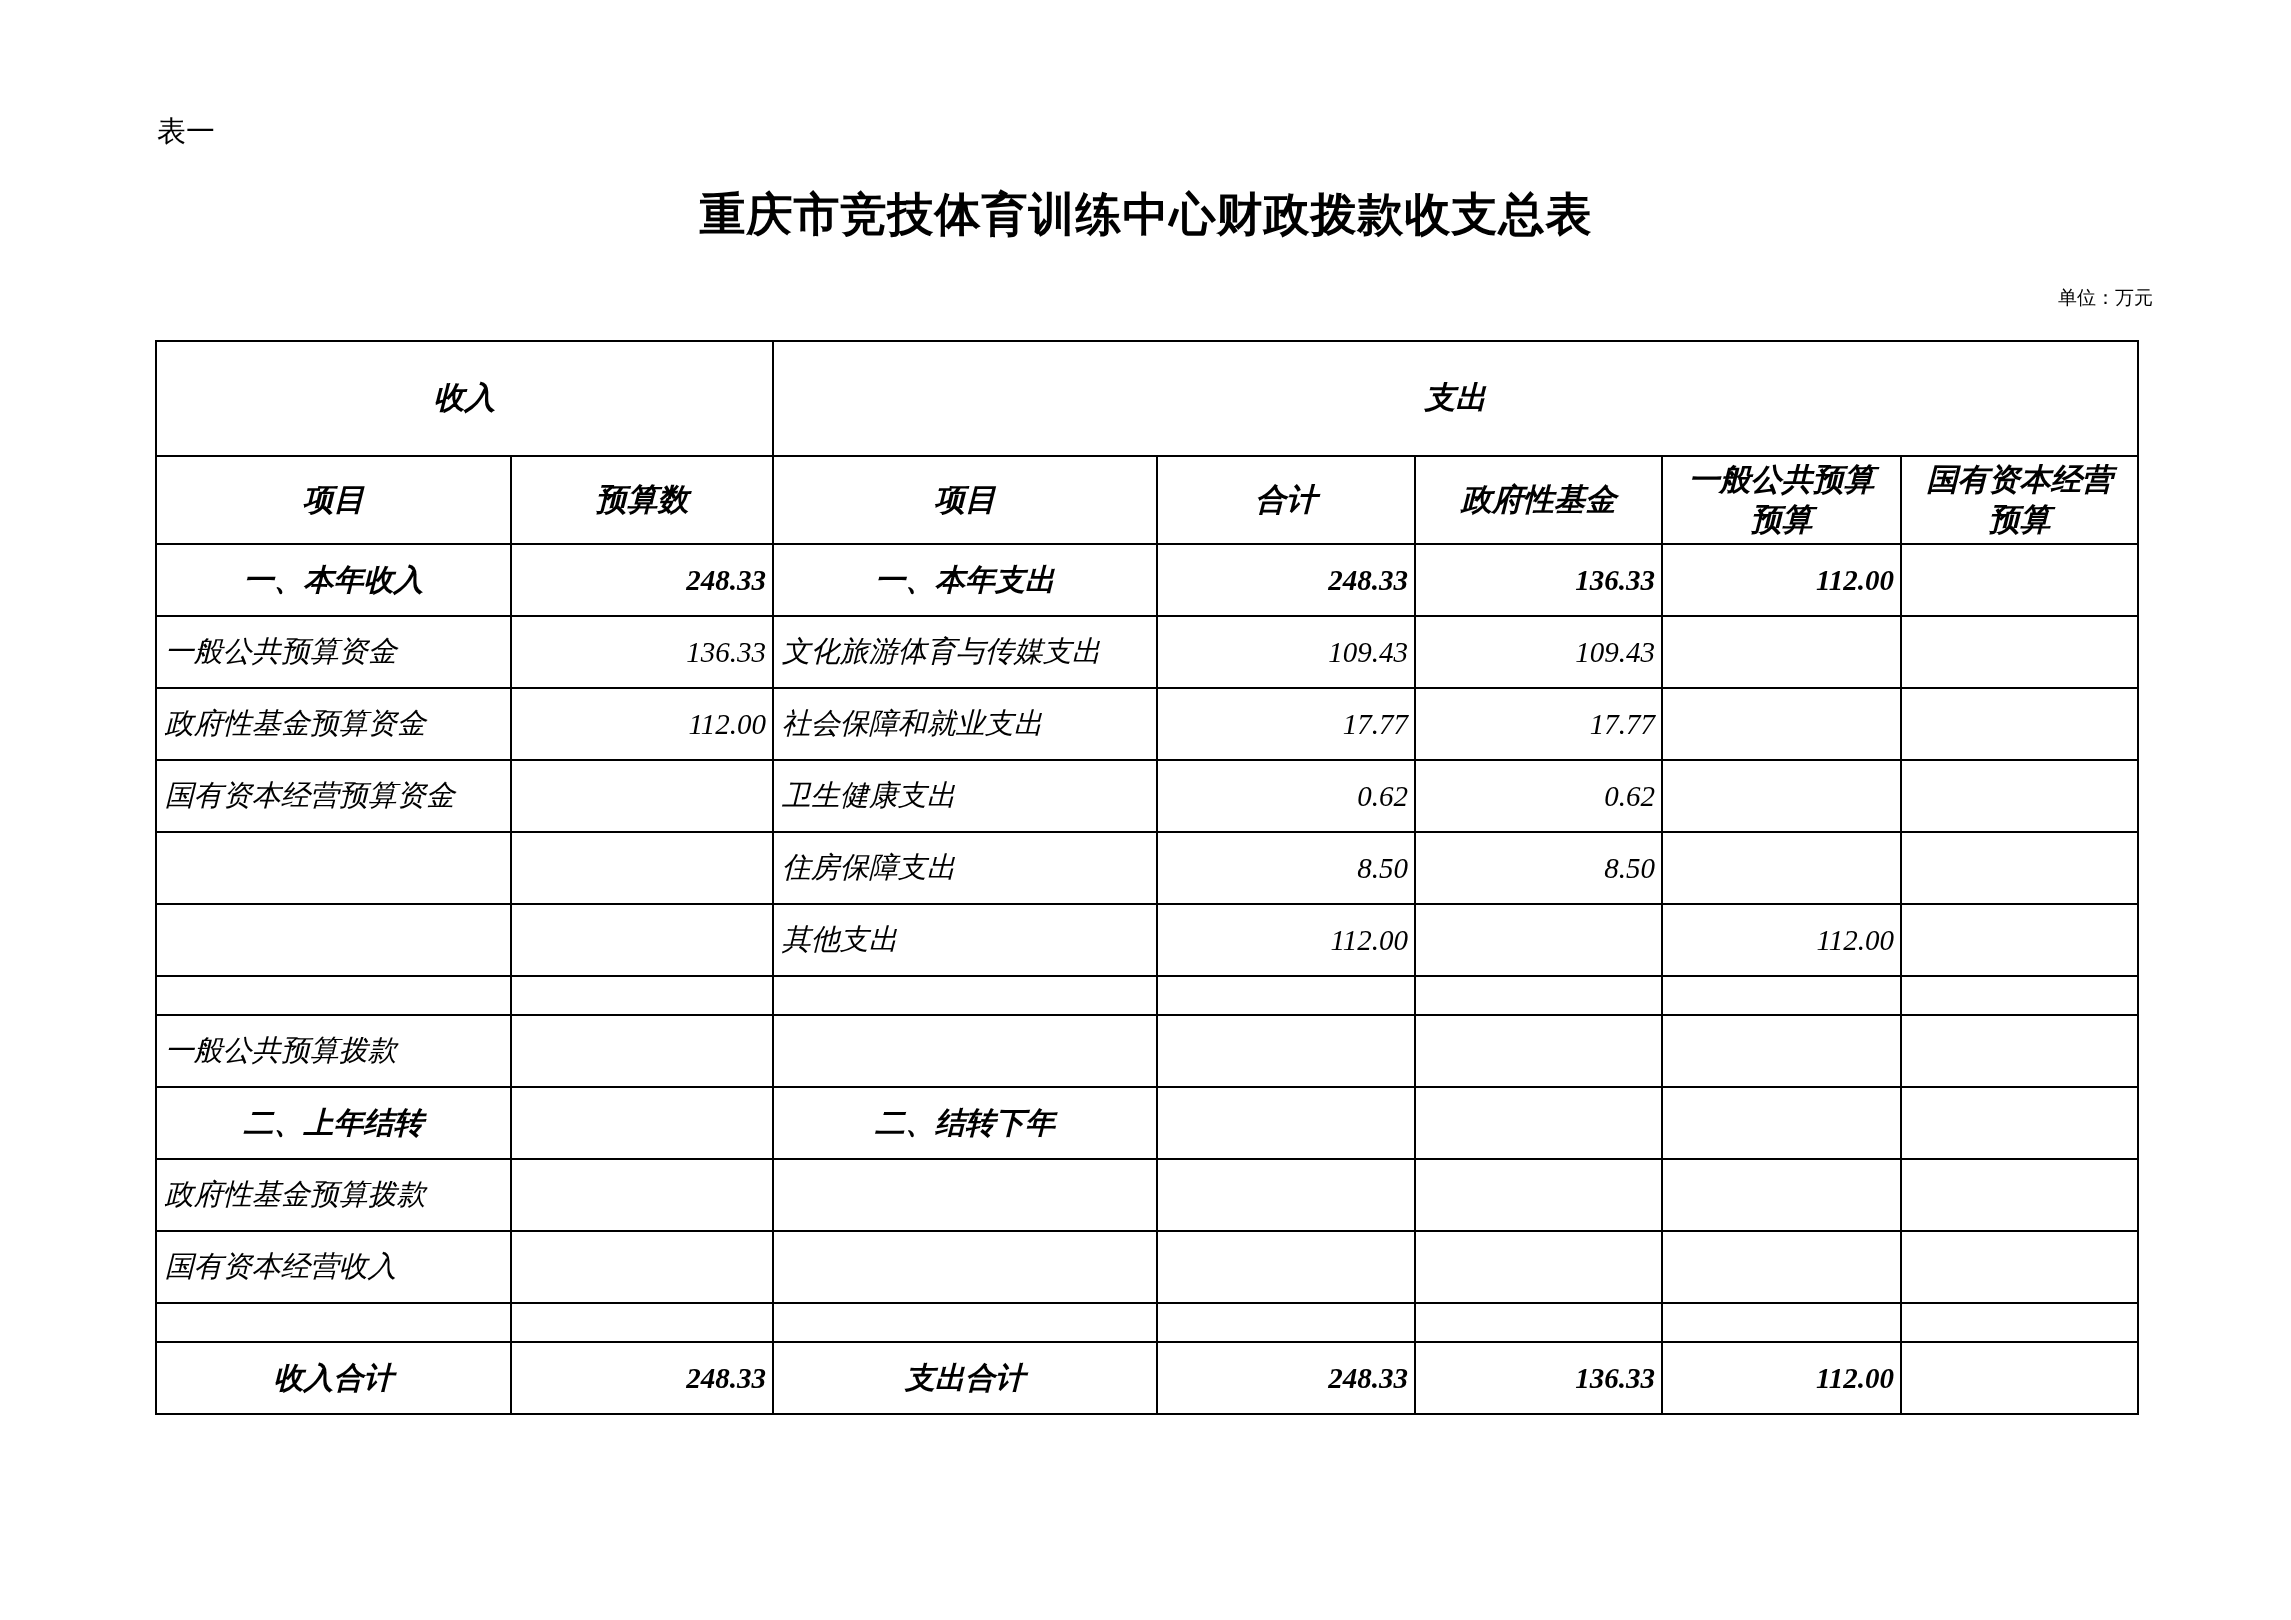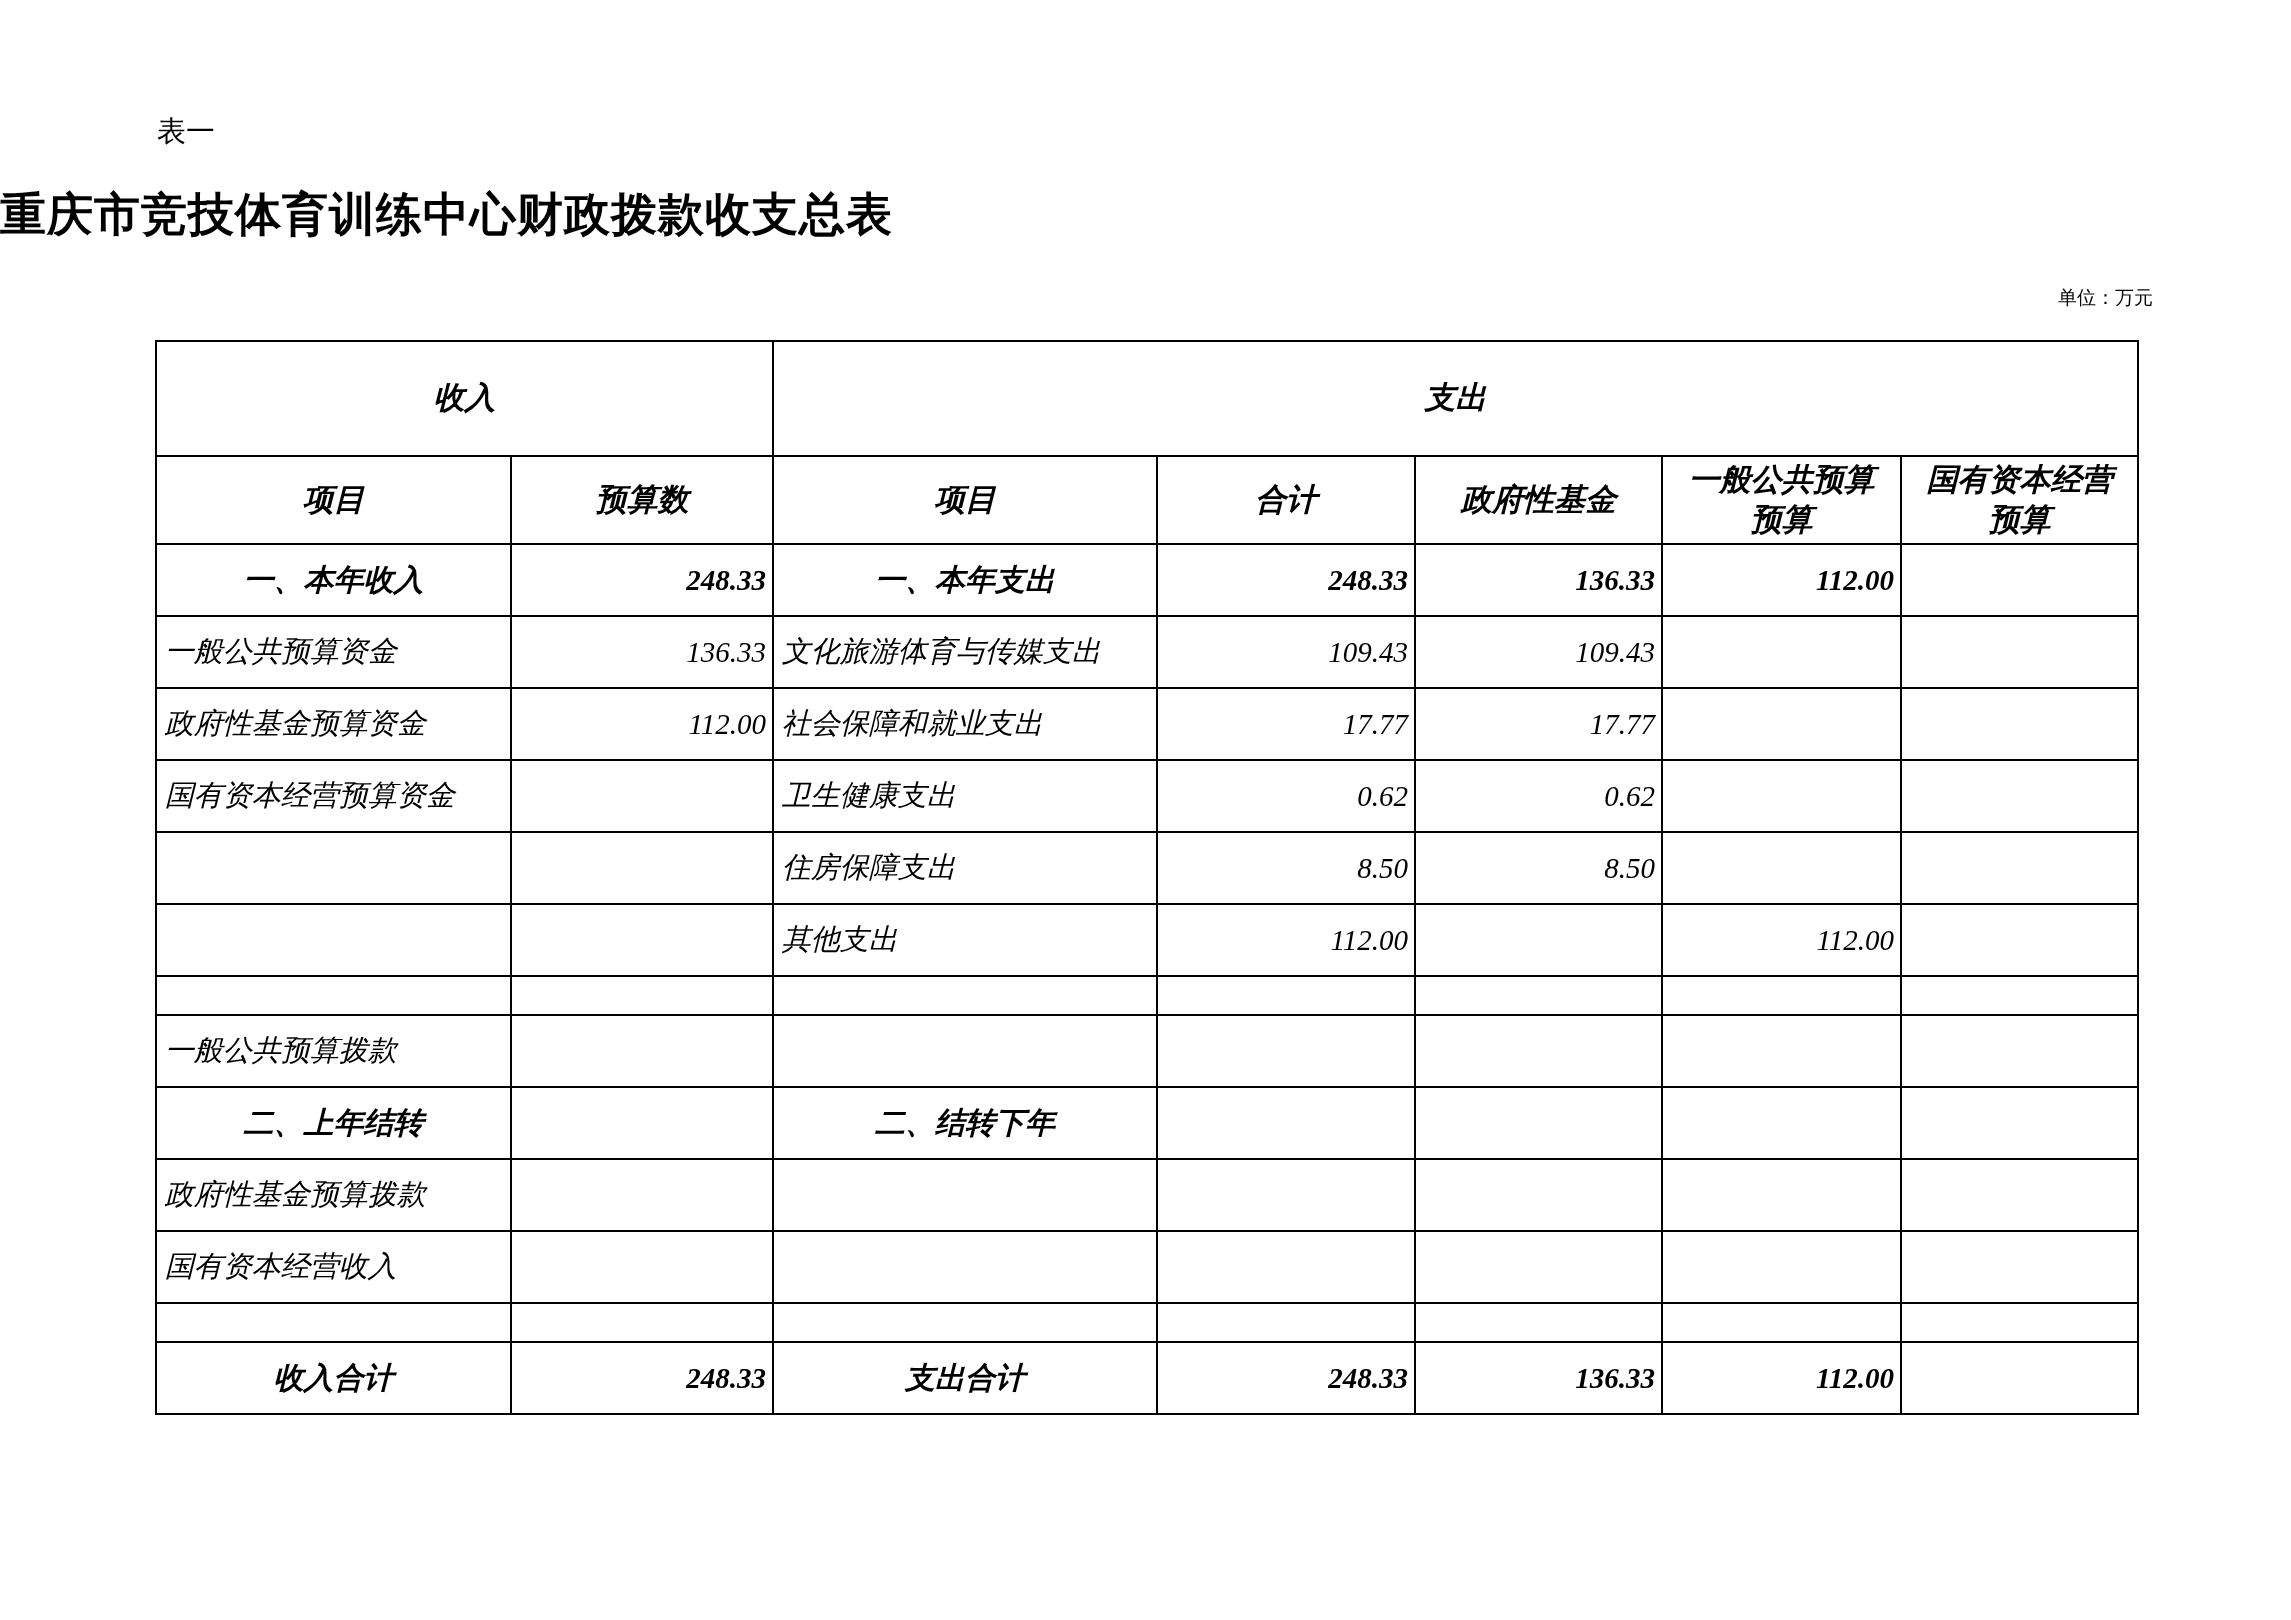--- a/index.html
+++ b/index.html
@@ -17,21 +17,21 @@
     top: 76px;
     font-size: 29px;
     font-family: "Liberation Serif", serif;
     margin-top: 36px;
   }
   .doc-title {
     position: absolute;
     left: 0;
     top: 184px;
     width: 2292px;
-    text-align: left;
+    text-align: center;
     font-size: 46px;
     font-weight: bold;
     font-family: "Liberation Sans", sans-serif;
     letter-spacing: 1px;
   }
   .unit-note {
     position: absolute;
     left: 16px;
     top: 285px;
     width: 2137px;

